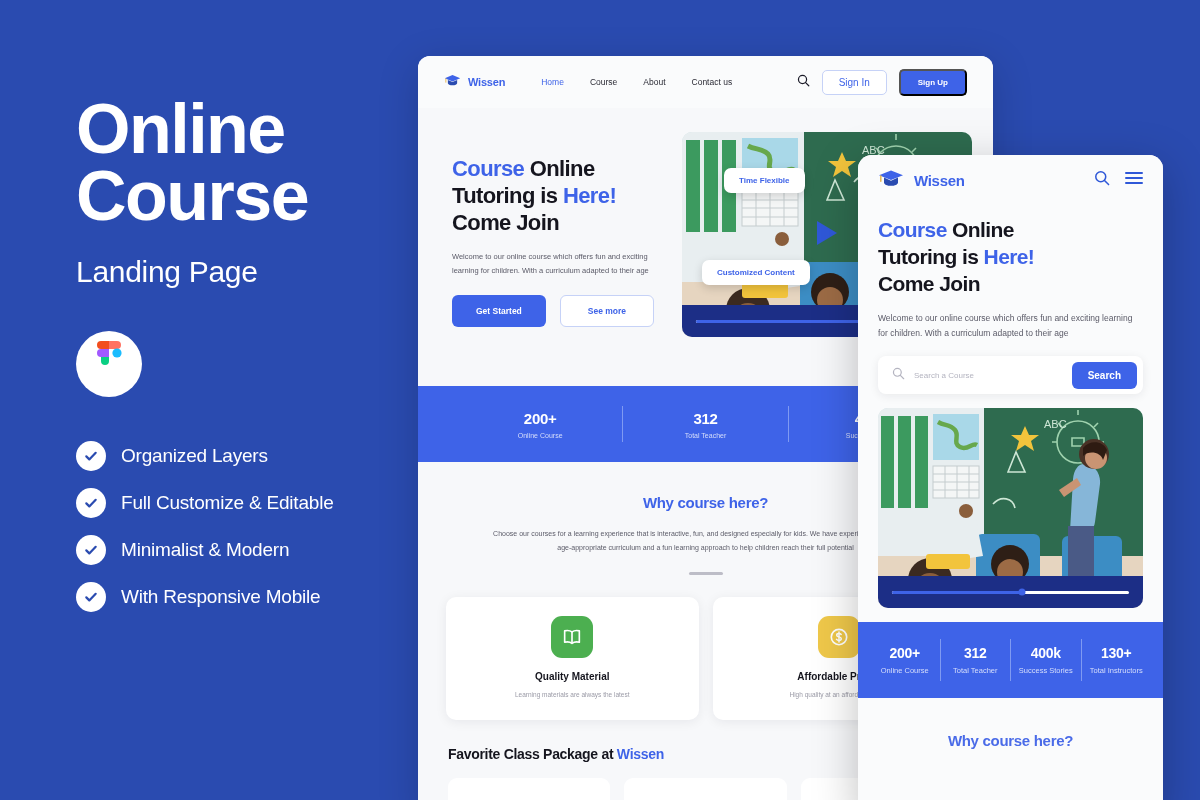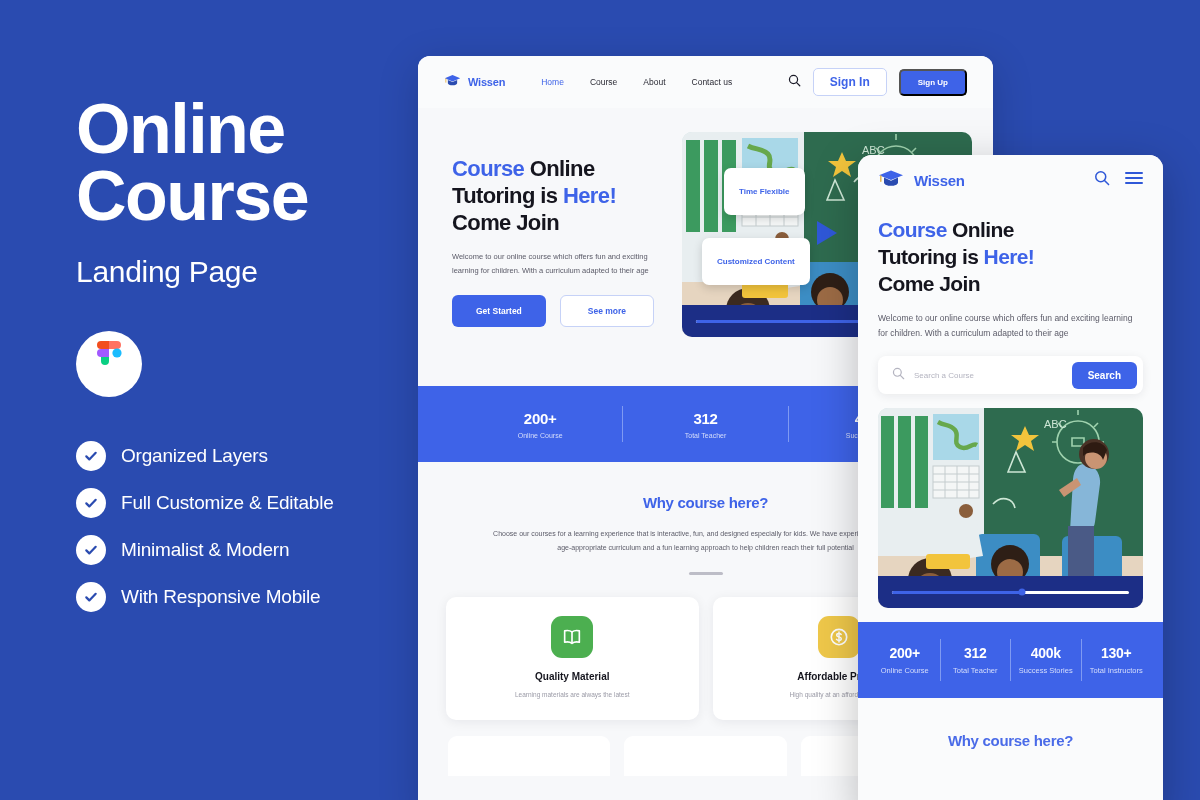--- a/index.html
+++ b/index.html
@@ -43,21 +43,21 @@
     height:52px; background:#FAFBFC; display:flex; align-items:center;
     padding:0 26px; gap:0;
   }
   .d-brand { display:flex; align-items:center; gap:7px; margin-right:36px; }
   .d-brand-name { font-size:11px; font-weight:700; color:#3E63E8; letter-spacing:-0.2px; }
   .d-links { display:flex; align-items:center; gap:26px; }
   .d-link { font-size:8.5px; color:#2B2B35; font-weight:500; }
   .d-link.active { color:#3E63E8; }
   .d-nav-right { margin-left:auto; display:flex; align-items:center; gap:12px; }
   .d-signin {
-    font-size:12px; color:#3E63E8; font-weight:700; padding:6px 16px;
+    font-size:10px; color:#3E63E8; font-weight:400; padding:6px 16px;
     border:1px solid #C6D2F7; border-radius:5px; background:#fff;
   }
   .d-signup {
     font-size:8px; color:#ffffff; font-weight:600; padding:7px 17px;
     border-radius:5px; background:#3E63E8;
   }
 
   .d-hero { display:flex; padding:24px 0 0 34px; gap:18px; height:278px; }
   .d-hero-left { width:212px; padding-top:24px; }
   .d-h1 {
@@ -77,21 +77,21 @@
     background:#fff; color:#3E63E8; font-size:8.5px; font-weight:600;
     padding:10px 27px; border-radius:6px; border:1px solid #C6D2F7;
   }
   .d-hero-media {
     position:relative; width:290px; height:205px; border-radius:10px;
     overflow:hidden; flex:0 0 auto;
   }
   .class-photo { position:absolute; inset:0; }
   .badge-chip {
     position:absolute; background:#fff; border-radius:7px;
-    font-size:8px; font-weight:700; color:#3E63E8; padding:19px 15px;
+    font-size:8px; font-weight:700; color:#3E63E8; padding:8px 15px;
     box-shadow:0 3px 10px rgba(0,0,0,0.16); white-space:nowrap;
   }
   .chip-top { top:36px; left:42px; }
   .chip-bot { bottom:52px; left:20px; }
   .play-btn {
     position:absolute; left:50%; top:50%; transform:translate(-50%,-50%);
   }
   .media-progress {
     position:absolute; left:0; right:0; bottom:0; height:32px;
     background:#1C2E86; display:flex; align-items:center; padding:0 14px;
@@ -376,20 +376,25 @@
             <circle cx="12" cy="12" r="8.4" fill="none" stroke="#fff" stroke-width="1.8"></circle>
             <path d="M12 6.6v10.8" stroke="#fff" stroke-width="1.6" stroke-linecap="round"></path>
             <path d="M14.4 9.3c-0.6-0.8-1.6-1.1-2.6-1.1-1.3 0-2.3 0.7-2.3 1.8 0 2.5 5 1.3 5 3.9 0 1.2-1.1 1.9-2.5 1.9-1.1 0-2.1-0.4-2.7-1.2" stroke="#fff" stroke-width="1.6" fill="none" stroke-linecap="round"></path>
           </svg>
       </div>
       <div class="d-card-title">Affordable Prices</div>
       <div class="d-card-desc">High quality at an affordable price.</div>
     </div>
   </div>
 
+  <div class="d-fav">
+    <div class="d-fav-title">
+      <span>Favorite Class Package at </span><span class="accent">Wissen</span>
+    </div>
+  </div>
   <div class="d-pkg-row">
     <div class="d-pkg"></div>
     <div class="d-pkg"></div>
     <div class="d-pkg"></div>
   </div>
 </div>
 
 <div class="mobile">
 
   <div class="m-nav">

